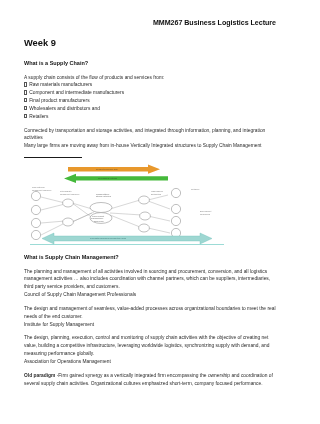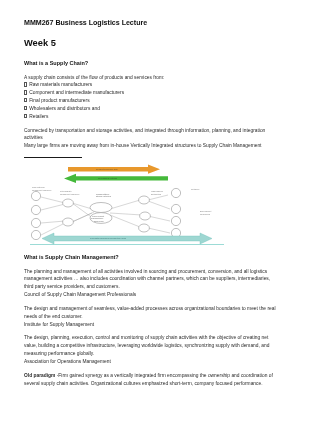--- a/index.html
+++ b/index.html
@@ -24,20 +24,21 @@
     box-sizing: border-box;
     padding: 19px 24px 0 24px;
   }
   .doc-title {
     font-size: 7.1px;
     font-weight: bold;
     letter-spacing: -0.02px;
     line-height: 1.2;
     margin: 0 0 10.5px 0;
     color: #111;
+    text-align: right;
   }
   .week-title {
     font-size: 9.3px;
     font-weight: bold;
     line-height: 1.2;
     margin: 0 0 11px 0;
     color: #111;
   }
   .sec-head {
     font-size: 5.5px;
@@ -88,21 +89,21 @@
   }
   .fig-svg { display: block; }
   .bold-run { font-weight: bold; }
 </style>
 </head>
 <body>
 
 <div class="page">
 
   <h1 class="doc-title">MMM267 Business Logistics Lecture</h1>
-  <h2 class="week-title">Week 5</h2>
+  <h2 class="week-title">Week 9</h2>
 
   <h3 class="sec-head">What is a Supply Chain?</h3>
 
   <p class="para tight">A supply chain consists of the flow of products and services from:</p>
 
   <ul class="bullets">
     <li><span class="tofu"></span><span>Raw materials manufacturers</span></li>
     <li><span class="tofu"></span><span>Component and intermediate manufacturers</span></li>
     <li><span class="tofu"></span><span>Final product manufacturers</span></li>
     <li><span class="tofu"></span><span>Wholesalers and distributors and</span></li>

